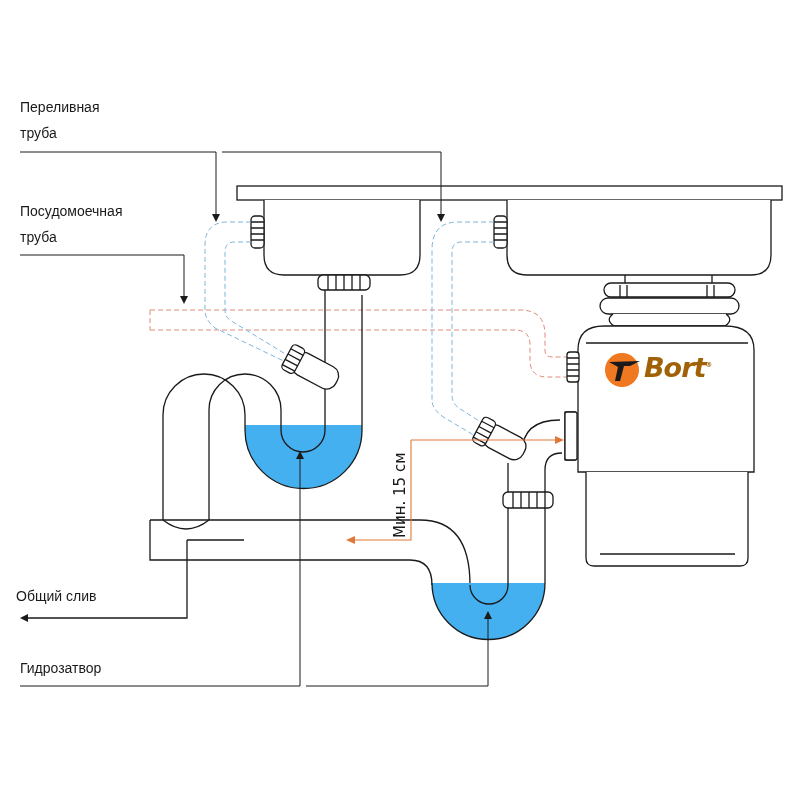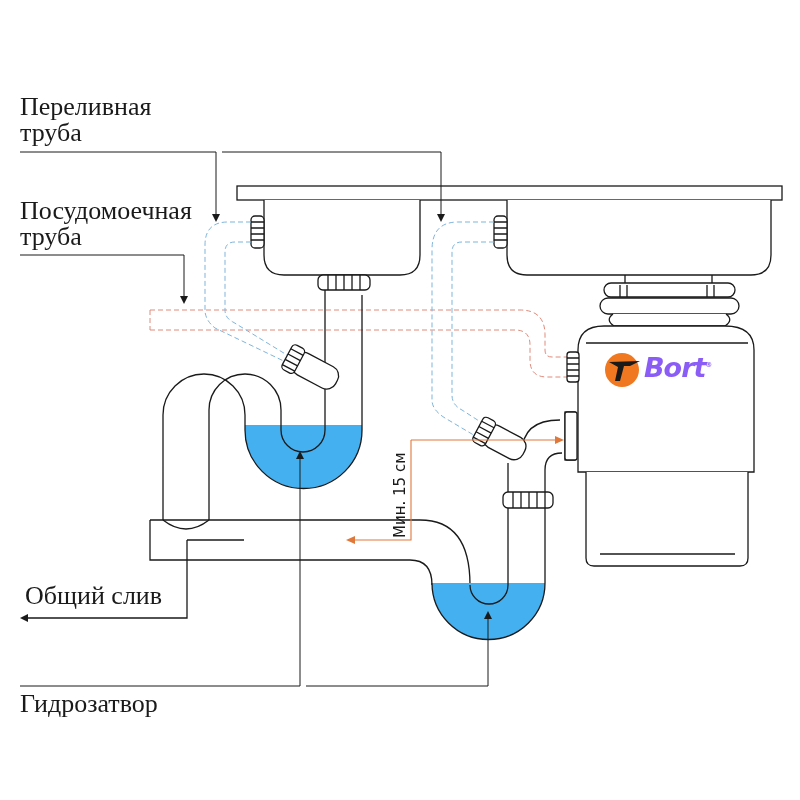--- a/index.html
+++ b/index.html
@@ -1,20 +1,20 @@
 <!DOCTYPE html>
 <html><head>
 <meta charset="utf-8">
 <style>
   html,body{margin:0;padding:0;background:#fff;}
   body{width:800px;height:800px;position:relative;overflow:hidden;font-family:"DejaVu Sans",sans-serif;}
   svg{position:absolute;left:0;top:0;}
-  .lbl{position:absolute;font-family:Liberation Serif, serif;font-size:26px;color:#1a1a1a;line-height:26px;}
+  .lbl{position:absolute;font-family:Liberation Sans, sans-serif;font-size:14px;color:#1a1a1a;line-height:26px;}
   .dim{position:absolute;font-size:15px;color:#1a1a1a;transform:rotate(-90deg);transform-origin:left top;white-space:nowrap;}
-  .brand{position:absolute;font-family:"DejaVu Sans",sans-serif;font-weight:bold;font-style:italic;font-size:27px;color:#8b5cf6;letter-spacing:-1px;text-align:right;}
+  .brand{position:absolute;font-family:"DejaVu Sans",sans-serif;font-weight:bold;font-style:italic;font-size:27px;color:#a16207;letter-spacing:-1px;text-align:right;}
 </style>
 </head>
 <body>
 
 <svg width="800" height="800" viewBox="0 0 800 800">
   <g fill="none" stroke="#1a1a1a" stroke-width="1.3">
 
     <rect x="237" y="186" width="545" height="14" fill="#fff"></rect>
 
     <path d="M264 200 V255 Q264 275 284 275 H400 Q420 275 420 255 V200" fill="#fff"></path>
@@ -121,16 +121,16 @@
     <path d="M296 459 L300 451 L304 459 Z"></path>
     <path d="M484 619 L488 611 L492 619 Z"></path>
     <path d="M28 614 L20 618 L28 622 Z"></path>
   </g>
 </svg>
 
 <div class="lbl" style="left:20px;top:94px;white-space:pre-line;">Переливная
 труба</div>
 <div class="lbl" style="left:20px;top:198px;white-space:pre-line;">Посудомоечная
 труба</div>
-<div class="lbl" style="left:25px;top:583px;">Общий слив</div>
-<div class="lbl" style="left:20px;top:655px;margin-top:36px;">Гидрозатвор</div>
+<div class="lbl" style="left:16px;top:583px;">Общий слив</div>
+<div class="lbl" style="left:20px;top:655px;">Гидрозатвор</div>
 <div class="dim" style="left:391px;top:538px;">Мин. 15 см</div>
 <div class="brand" style="left:644px;top:352px;"><span>Bort</span><sup style="font-size:7px;font-style:normal;">®</sup></div>
 
 </body></html>

